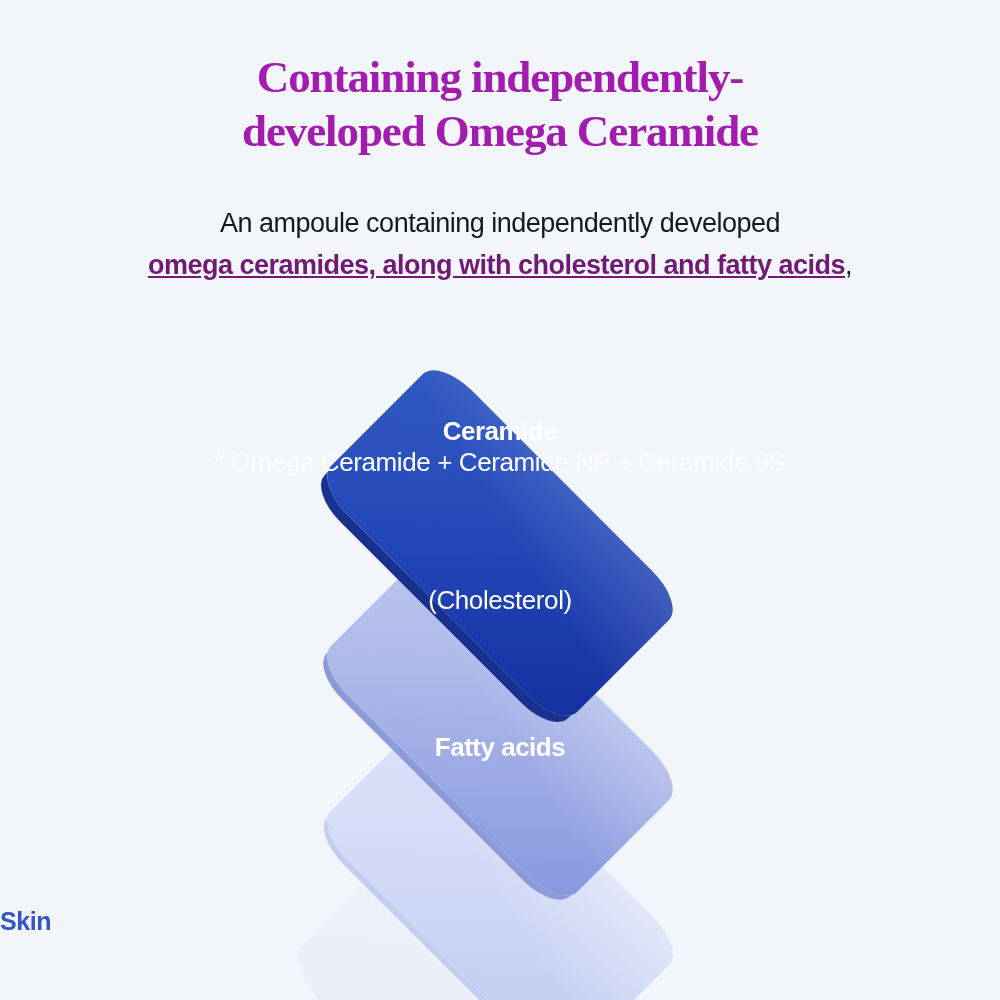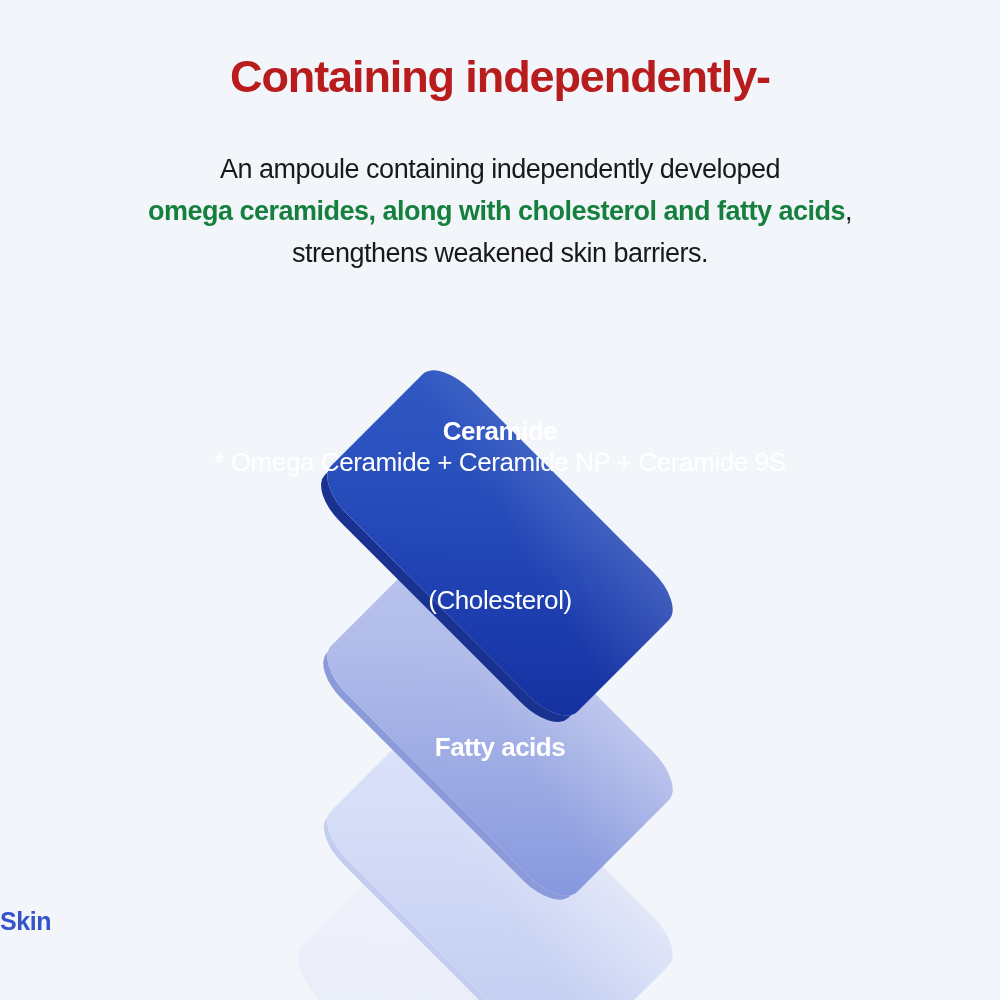--- a/index.html
+++ b/index.html
@@ -23,35 +23,36 @@
     width: 1000px;
     text-align: center;
   }
   .title {
     margin: 0;
     padding: 50px 70px 0 70px;
     font-size: 45px;
     line-height: 54px;
     font-weight: 700;
     letter-spacing: -1.1px;
-    color: #b91c1c;
-    font-family: Liberation Sans, sans-serif;
+    color: #a21caf;
+    font-family: Liberation Serif, serif;
   }
   .subtitle {
     margin: 16px;
     padding: 28px 60px 0 60px;
     font-size: 27px;
     line-height: 42px;
     font-weight: 400;
     letter-spacing: -0.5px;
     color: #191919;
   }
   .subtitle .strong {
     font-weight: 700;
-    color: #15803d;
+    color: #701a75;
+    text-decoration: underline;
   }
 
   
   .stack {
     position: absolute;
     left: 0;
     top: 355px;
     width: 1000px;
     height: 645px;
   }
@@ -186,25 +187,25 @@
     letter-spacing: -0.4px;
     color: #3554c9;
   }
 </style>
 </head>
 <body>
 
 <div class="header">
   <h1 class="title">
     <span>Containing independently-</span><br>
+    <span>developed Omega Ceramide</span>
   </h1>
   <p class="subtitle">
     <span>An ampoule containing independently developed</span><br>
     <span class="strong">omega ceramides, along with cholesterol and fatty acids</span><span>,</span><br>
-    <span>strengthens weakened skin barriers.</span>
   </p>
 </div>
 
 <div class="stack">
 
   <div class="layer l4">
     <div class="geo"></div>
   </div>
 
   <div class="layer l3">

